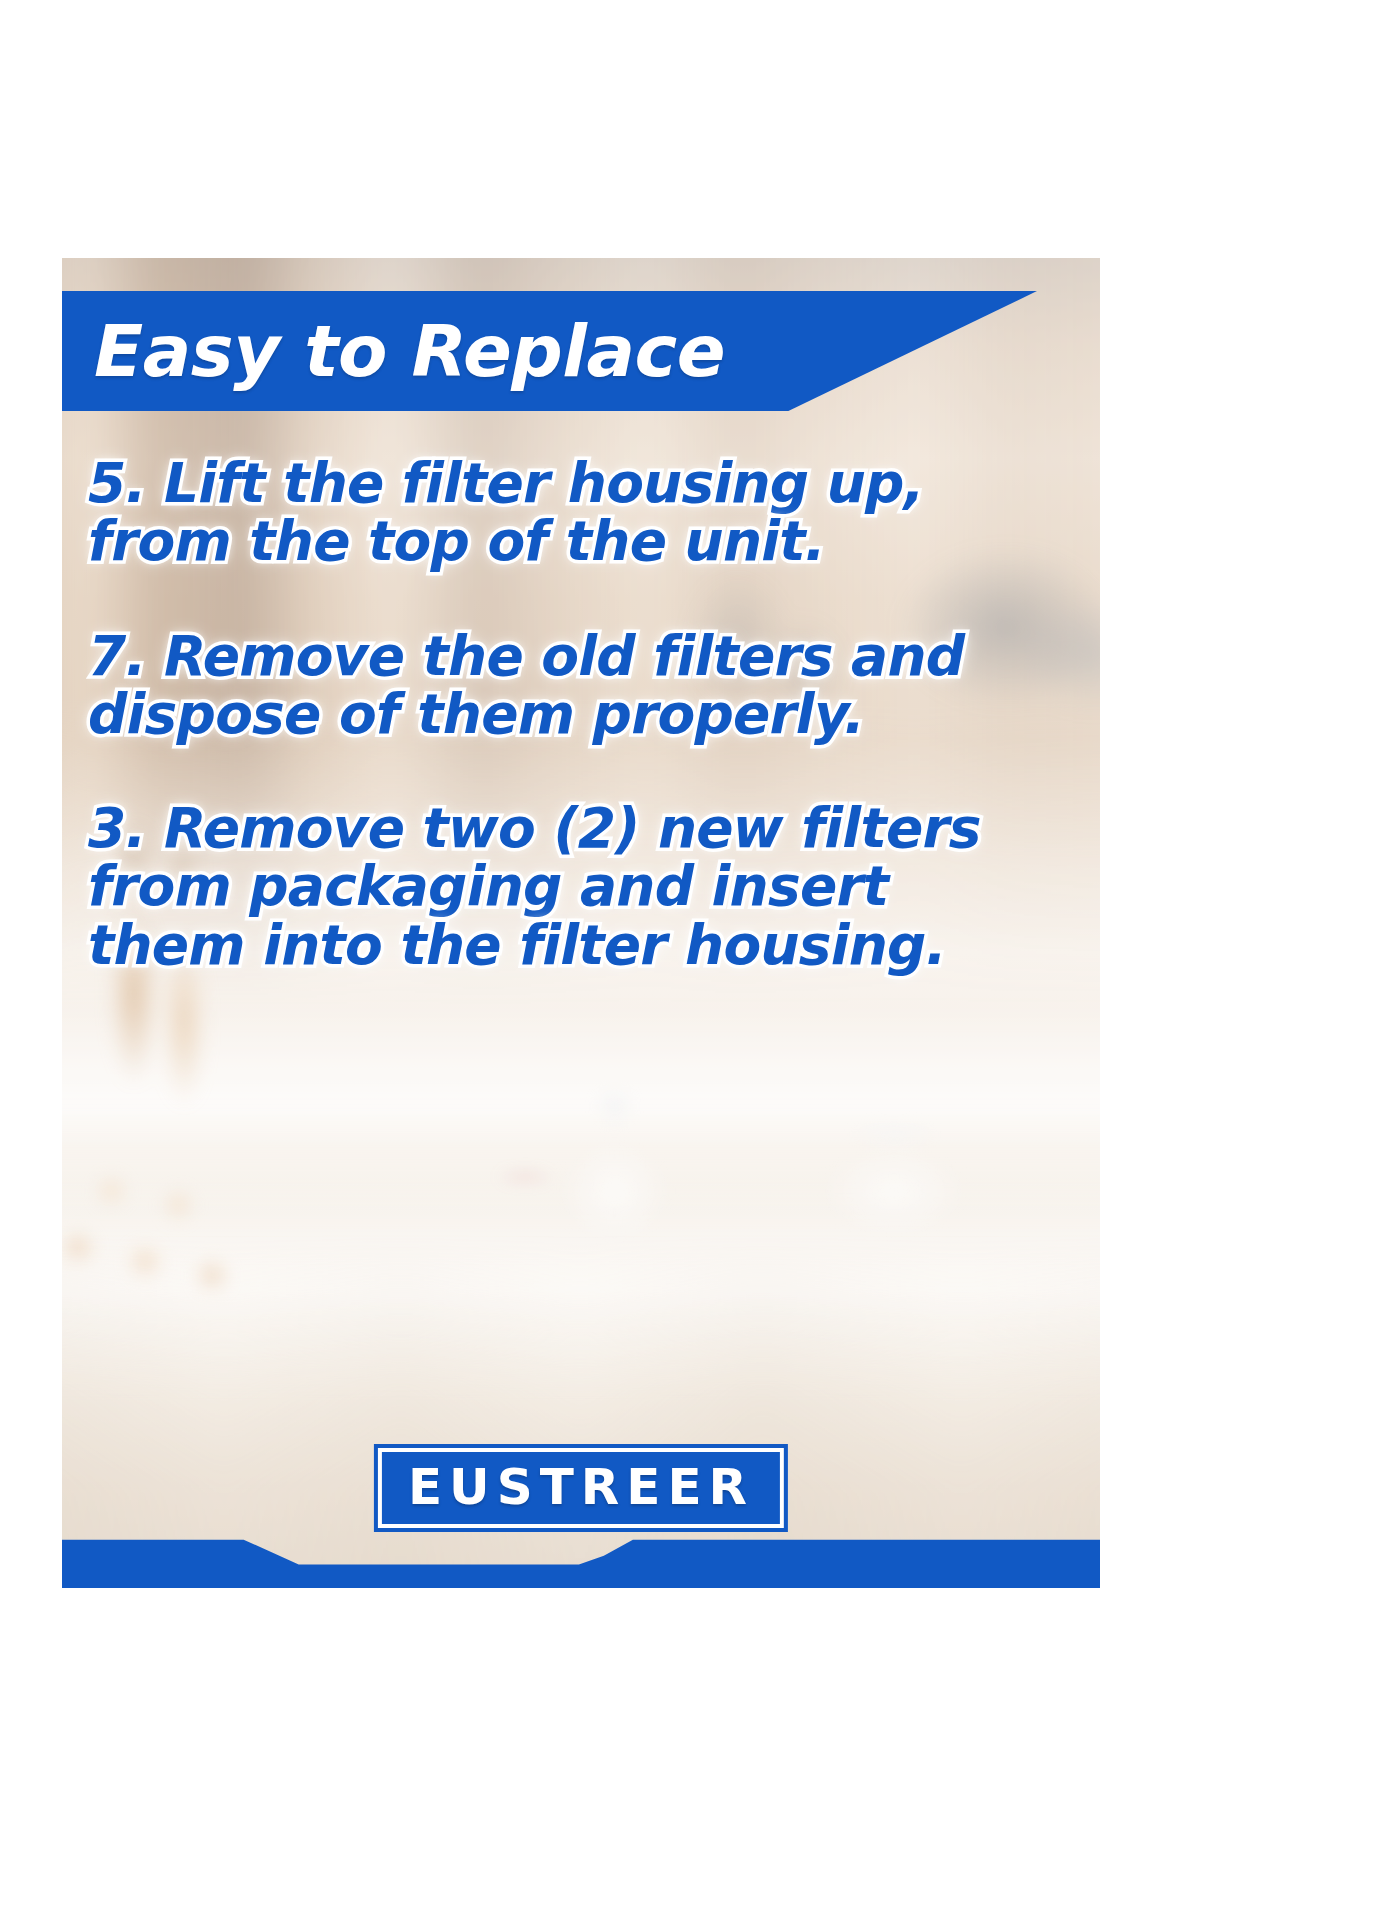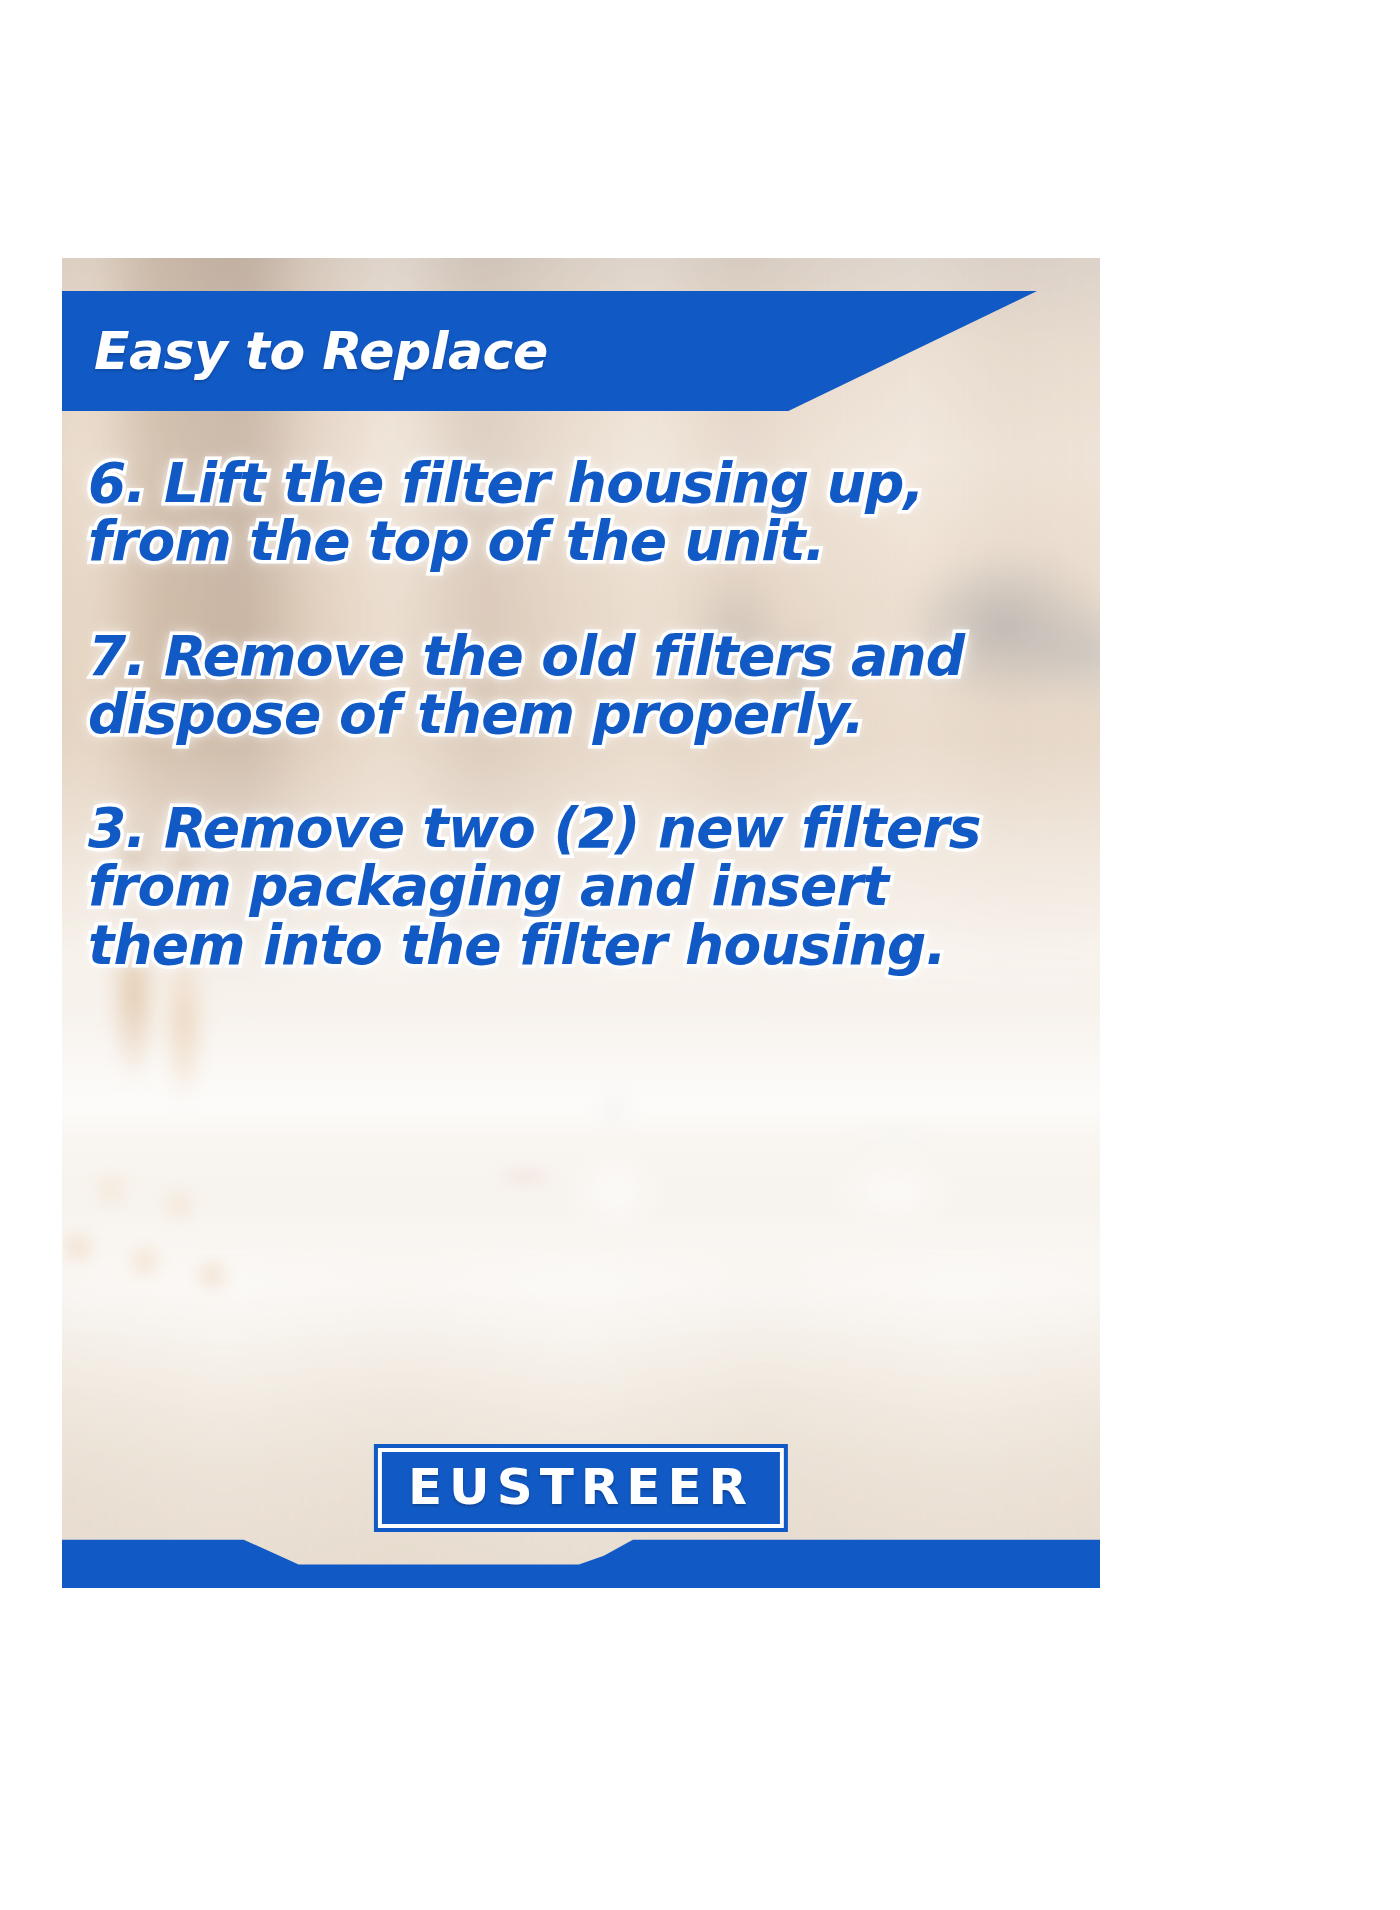--- a/index.html
+++ b/index.html
@@ -149,21 +149,21 @@
     width: 975px;
     height: 120px;
     background: #1159c4;
     clip-path: polygon(0 0, 100% 0, 74.5% 100%, 0 100%);
     display: flex;
     align-items: center;
   }
   #header-title {
     color: #ffffff;
     font-family: "DejaVu Sans", sans-serif;
-    font-size: 52px;
+    font-size: 72px;
     font-weight: bold;
     font-style: italic;
     letter-spacing: -0.5px;
     margin-left: 32px;
     white-space: nowrap;
     text-shadow: 0 2px 3px rgba(0,0,0,0.18);
   }
 
   
   #steps {
@@ -249,21 +249,21 @@
   <div class="bg-layer" id="bg-eggs"></div>
   <div class="bg-layer" id="bg-jars"></div>
   <div class="bg-layer" id="bg-lower"></div>
   <div class="bg-layer" id="bg-wash"></div>
 
   <div id="header-banner">
     <span id="header-title">Easy to Replace</span>
   </div>
 
   <div id="steps">
-    <div class="step">6. Lift the filter housing up,
+    <div class="step">5. Lift the filter housing up,
 from the top of the unit.</div>
     <div class="step">7. Remove the old filters and
 dispose of them properly.</div>
     <div class="step gap-before">3. Remove two (2) new filters
 from packaging and insert
 them into the filter housing.</div>
   </div>
 
   <div id="logo-wrap">
     <div id="logo-box">

